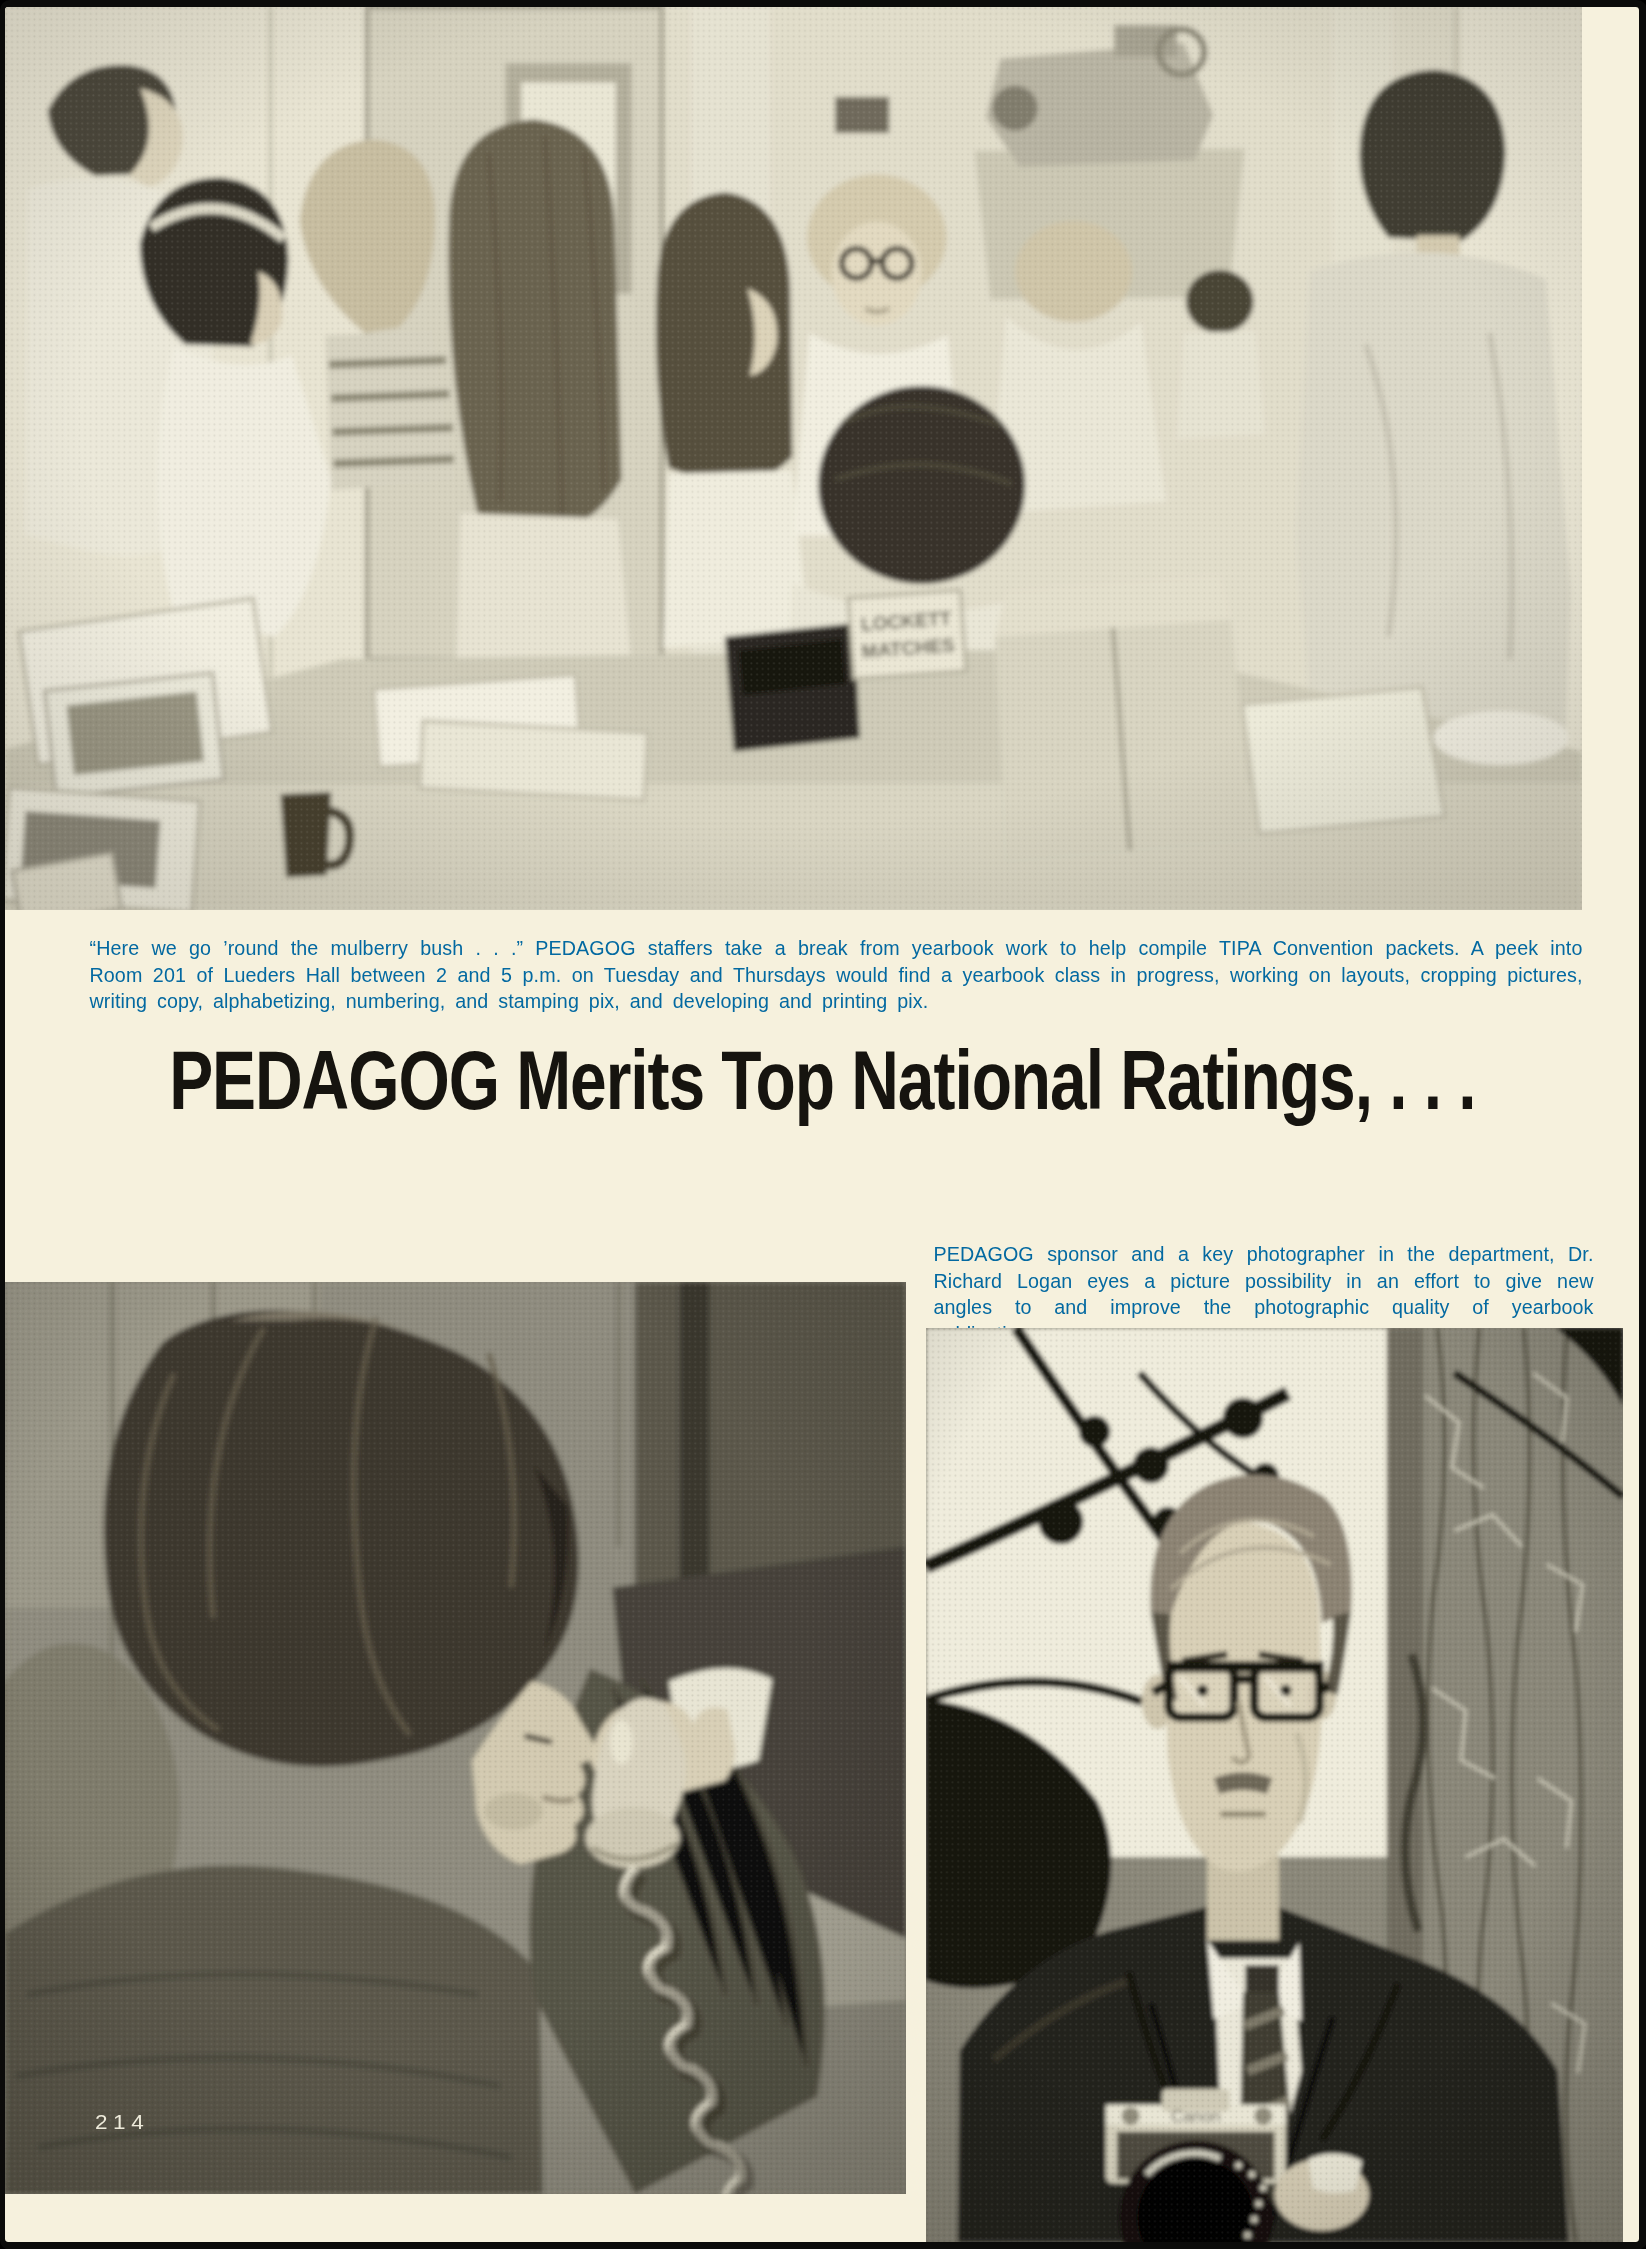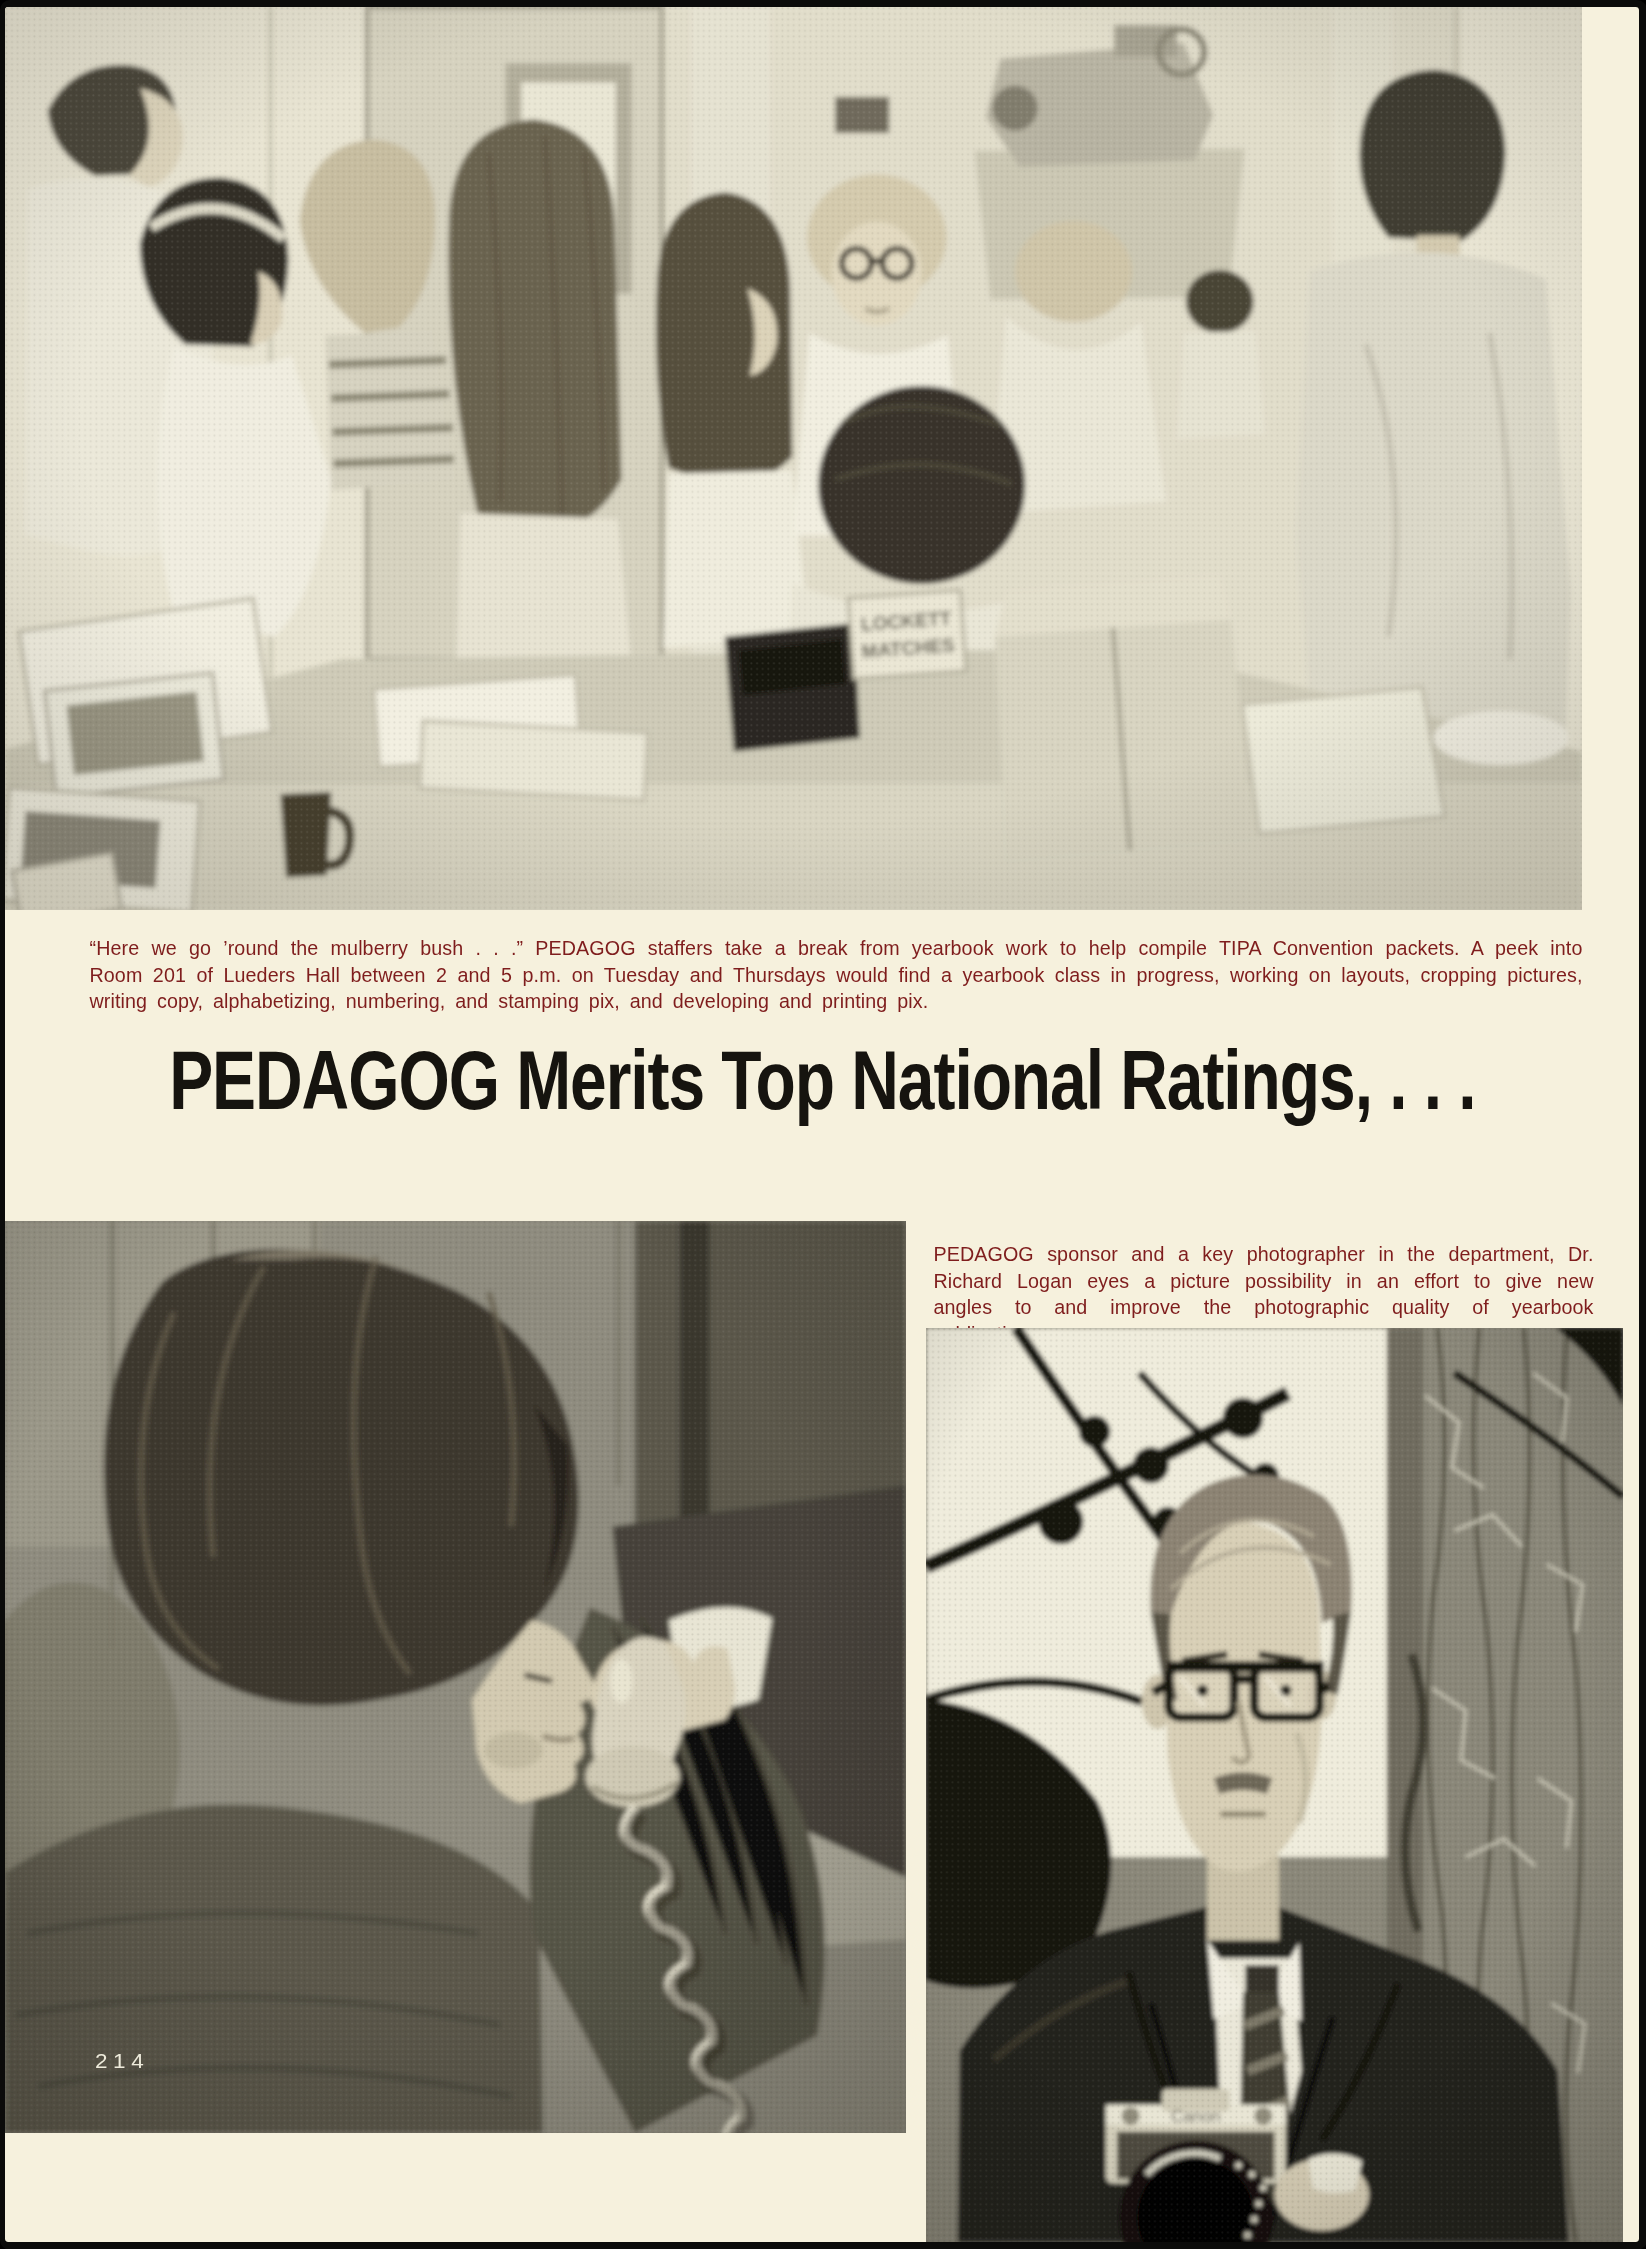--- a/index.html
+++ b/index.html
@@ -1,20 +1,20 @@
 <!DOCTYPE html>
 <html style="font-size:9px"><head>
 <meta charset="utf-8">
 <style>
   html,body{margin:0;padding:0;background:#000;}
   .scan{position:relative;width:1647px;height:2250px;background:#0b0b0a;border-radius:10px;overflow:hidden;font-family:"Liberation Sans",sans-serif;}
   .page{position:absolute;left:4.5px;top:7.3px;right:7.9px;bottom:8.4px;background:#f6f1dd;border-radius:3.4px;overflow:hidden;}
   .photo{position:absolute;overflow:hidden;}
   .photo svg{display:block;width:100%;height:100%;}
-  .caption{position:absolute;color:#7f1d1d;font-size:19.7px;line-height:26.4px;text-align:justify;text-align-last:left;word-spacing:0.22em;letter-spacing:0.1px;}
+  .caption{position:absolute;color:#0369a1;font-size:19.7px;line-height:26.4px;text-align:justify;text-align-last:left;word-spacing:0.22em;letter-spacing:0.1px;}
   .headline{position:absolute;left:0;right:0;top:1025px;text-align:center;color:#16140f;
     font-weight:700;font-size:68px;letter-spacing:-1.1px;white-space:nowrap;
     transform:scale(0.97,1.22);transform-origin:50% 0;}
 </style>
 </head>
 <body>
 
 <div class="scan">
  <div class="page">
 
@@ -151,21 +151,21 @@
    </svg>
   </div>
 
   <div class="caption" style="left:85px;top:928px;width:1493px;">“Here we go ’round the mulberry bush . . .” PEDAGOG staffers take a break from yearbook work to help compile TIPA Convention packets. A peek into Room 201 of Lueders Hall between 2 and 5 p.m. on Tuesday and Thursdays would find a yearbook class in progress, working on layouts, cropping pictures, writing copy, alphabetizing, numbering, and stamping pix, and developing and printing pix.</div>
 
   <div class="headline">PEDAGOG Merits Top National Ratings, . . .</div>
 
 
   <div class="caption" style="left:929px;top:1234px;width:660px;">PEDAGOG sponsor and a key photographer in the department, Dr. Richard Logan eyes a picture possibility in an effort to give new angles to and improve the photographic quality of yearbook publication.</div>
 
-  <div class="photo" style="left:0;top:1214px;width:901px;height:912px;background:#8f8c7f;">
+  <div class="photo" style="left:0;top:1275px;width:901px;height:912px;background:#8f8c7f;">
    <svg viewBox="0 0 801 896" preserveAspectRatio="none">
     <defs>
       <filter id="softB" x="-5%" y="-5%" width="110%" height="110%">
               <feGaussianBlur stdDeviation="2.6"></feGaussianBlur>
             </filter>
       <pattern id="dotsB" width="5" height="5" patternUnits="userSpaceOnUse">
         <circle cx="1.2" cy="1.2" r="0.9" fill="rgba(20,18,12,0.10)"></circle>
         <circle cx="3.6" cy="3.6" r="0.9" fill="rgba(255,255,248,0.08)"></circle>
       </pattern>
       <radialGradient id="vigB" cx="45%" cy="40%" r="80%">

